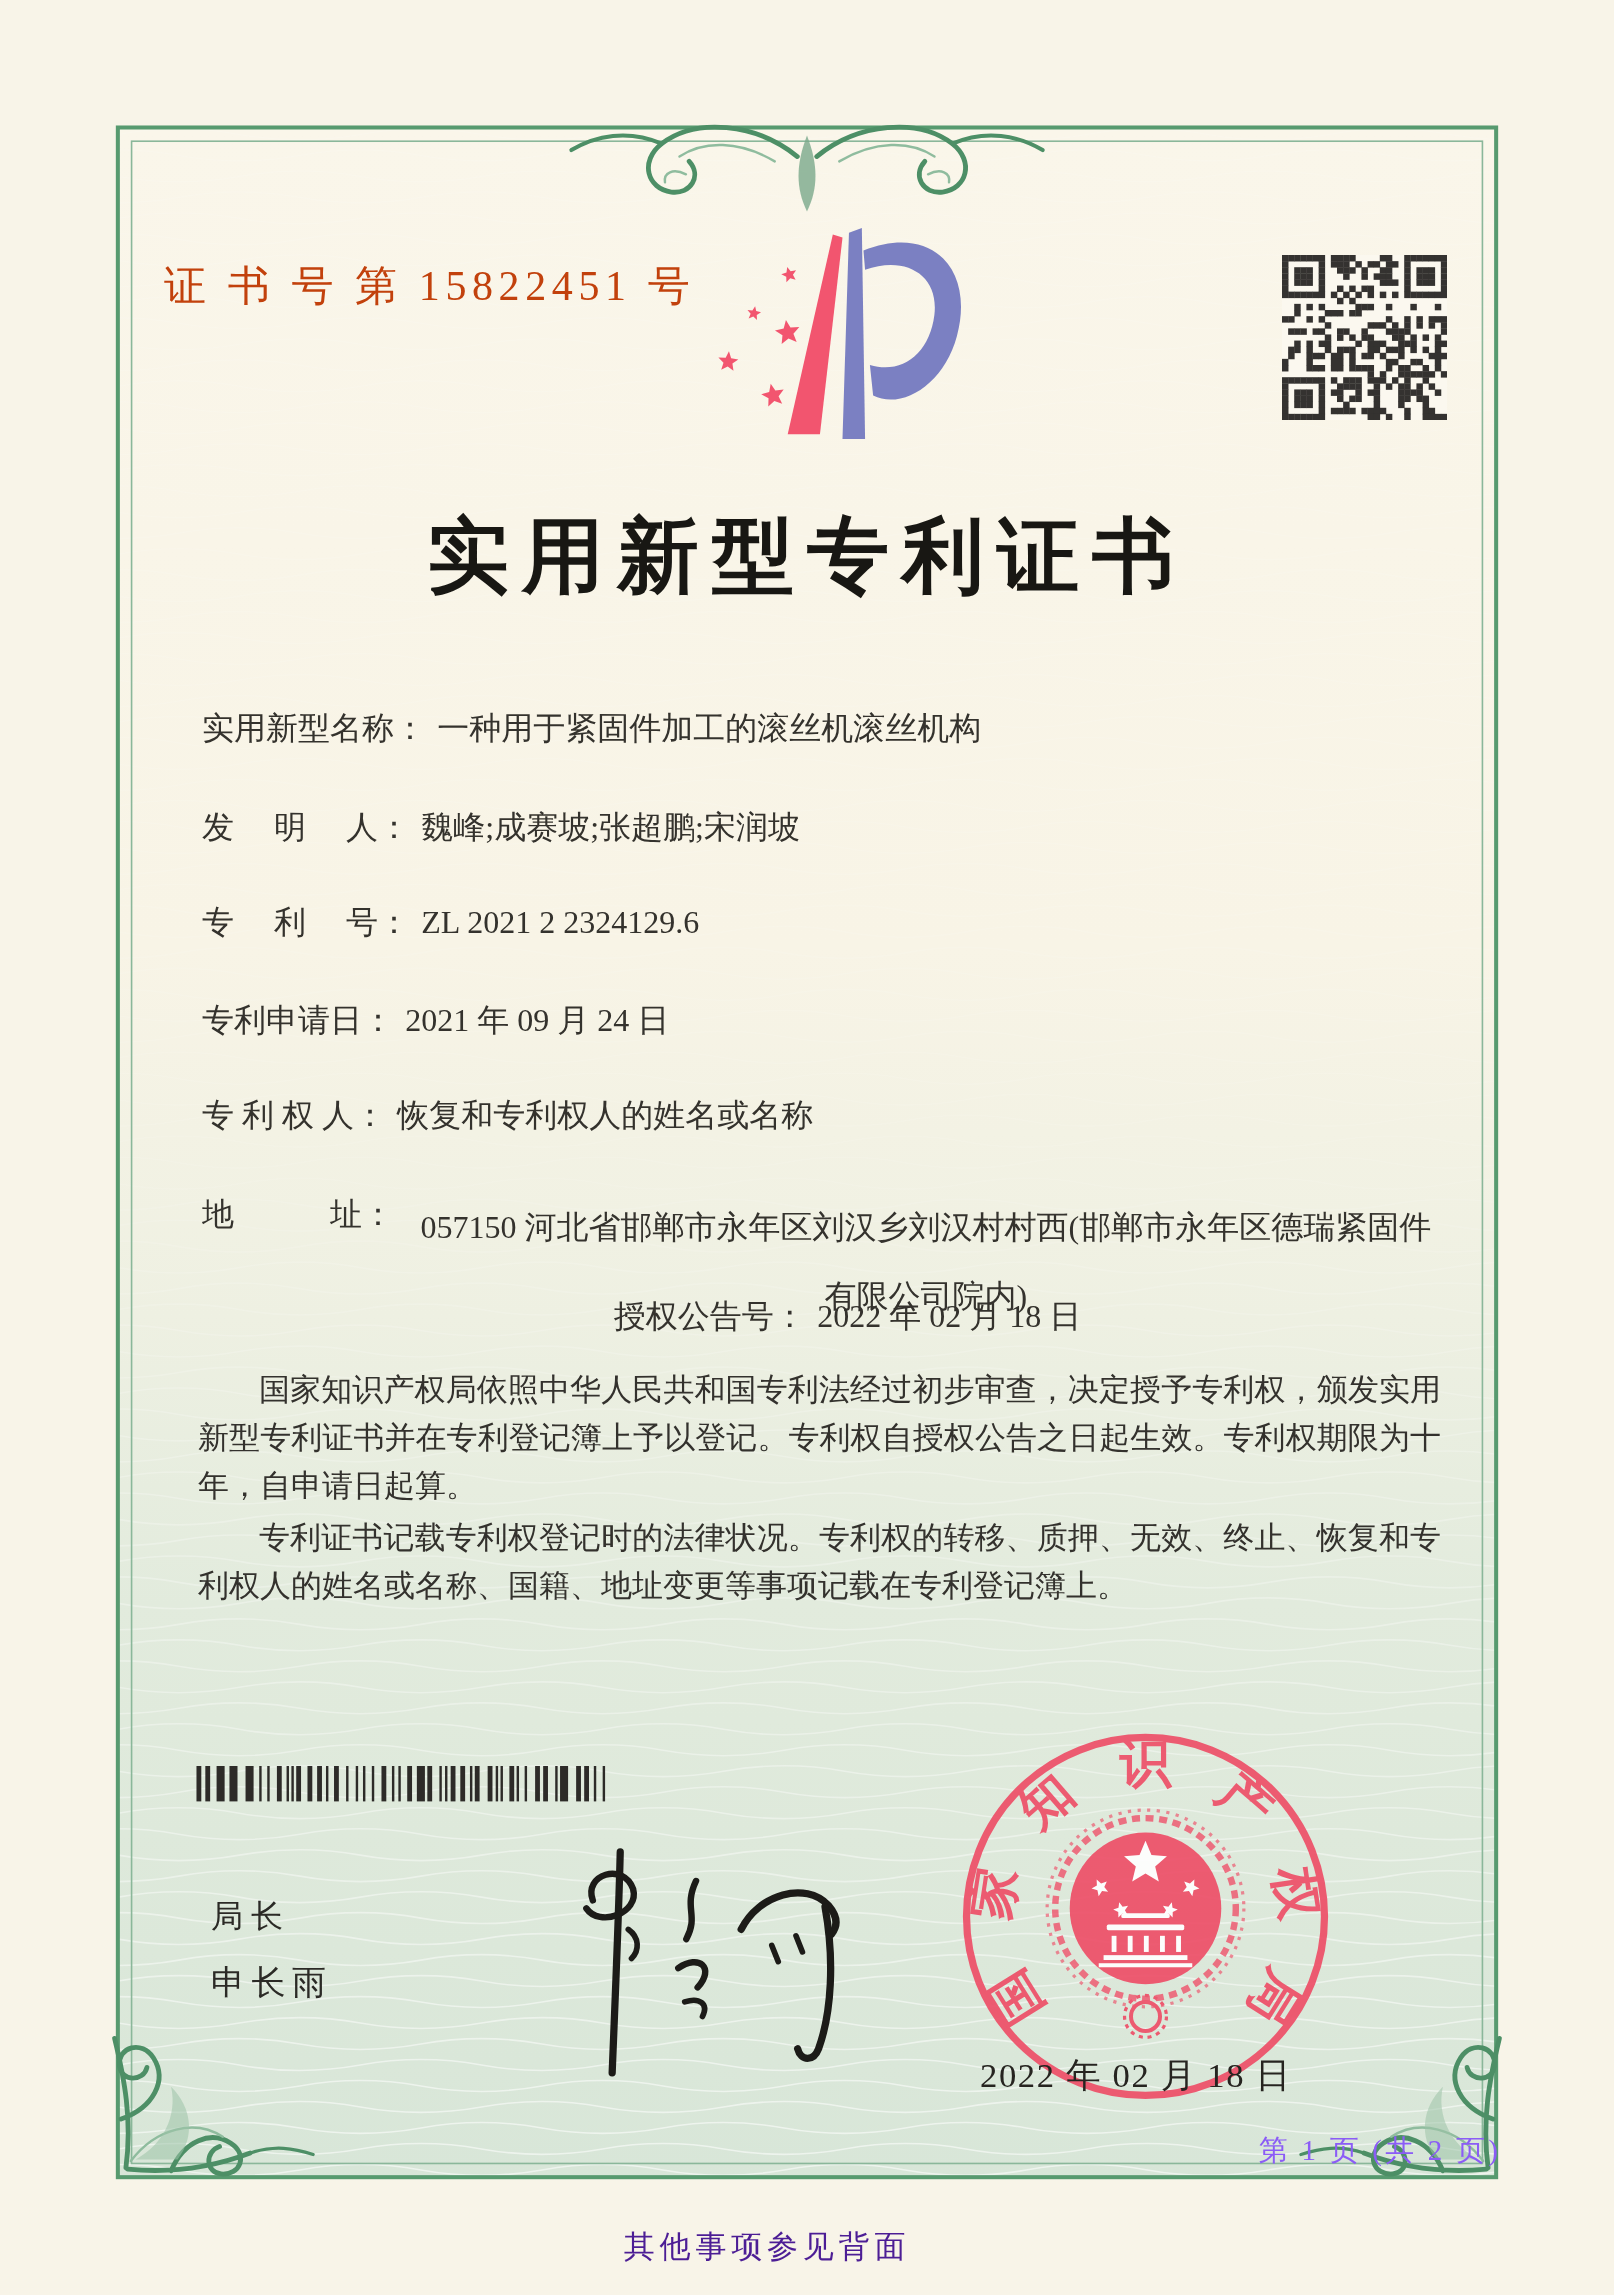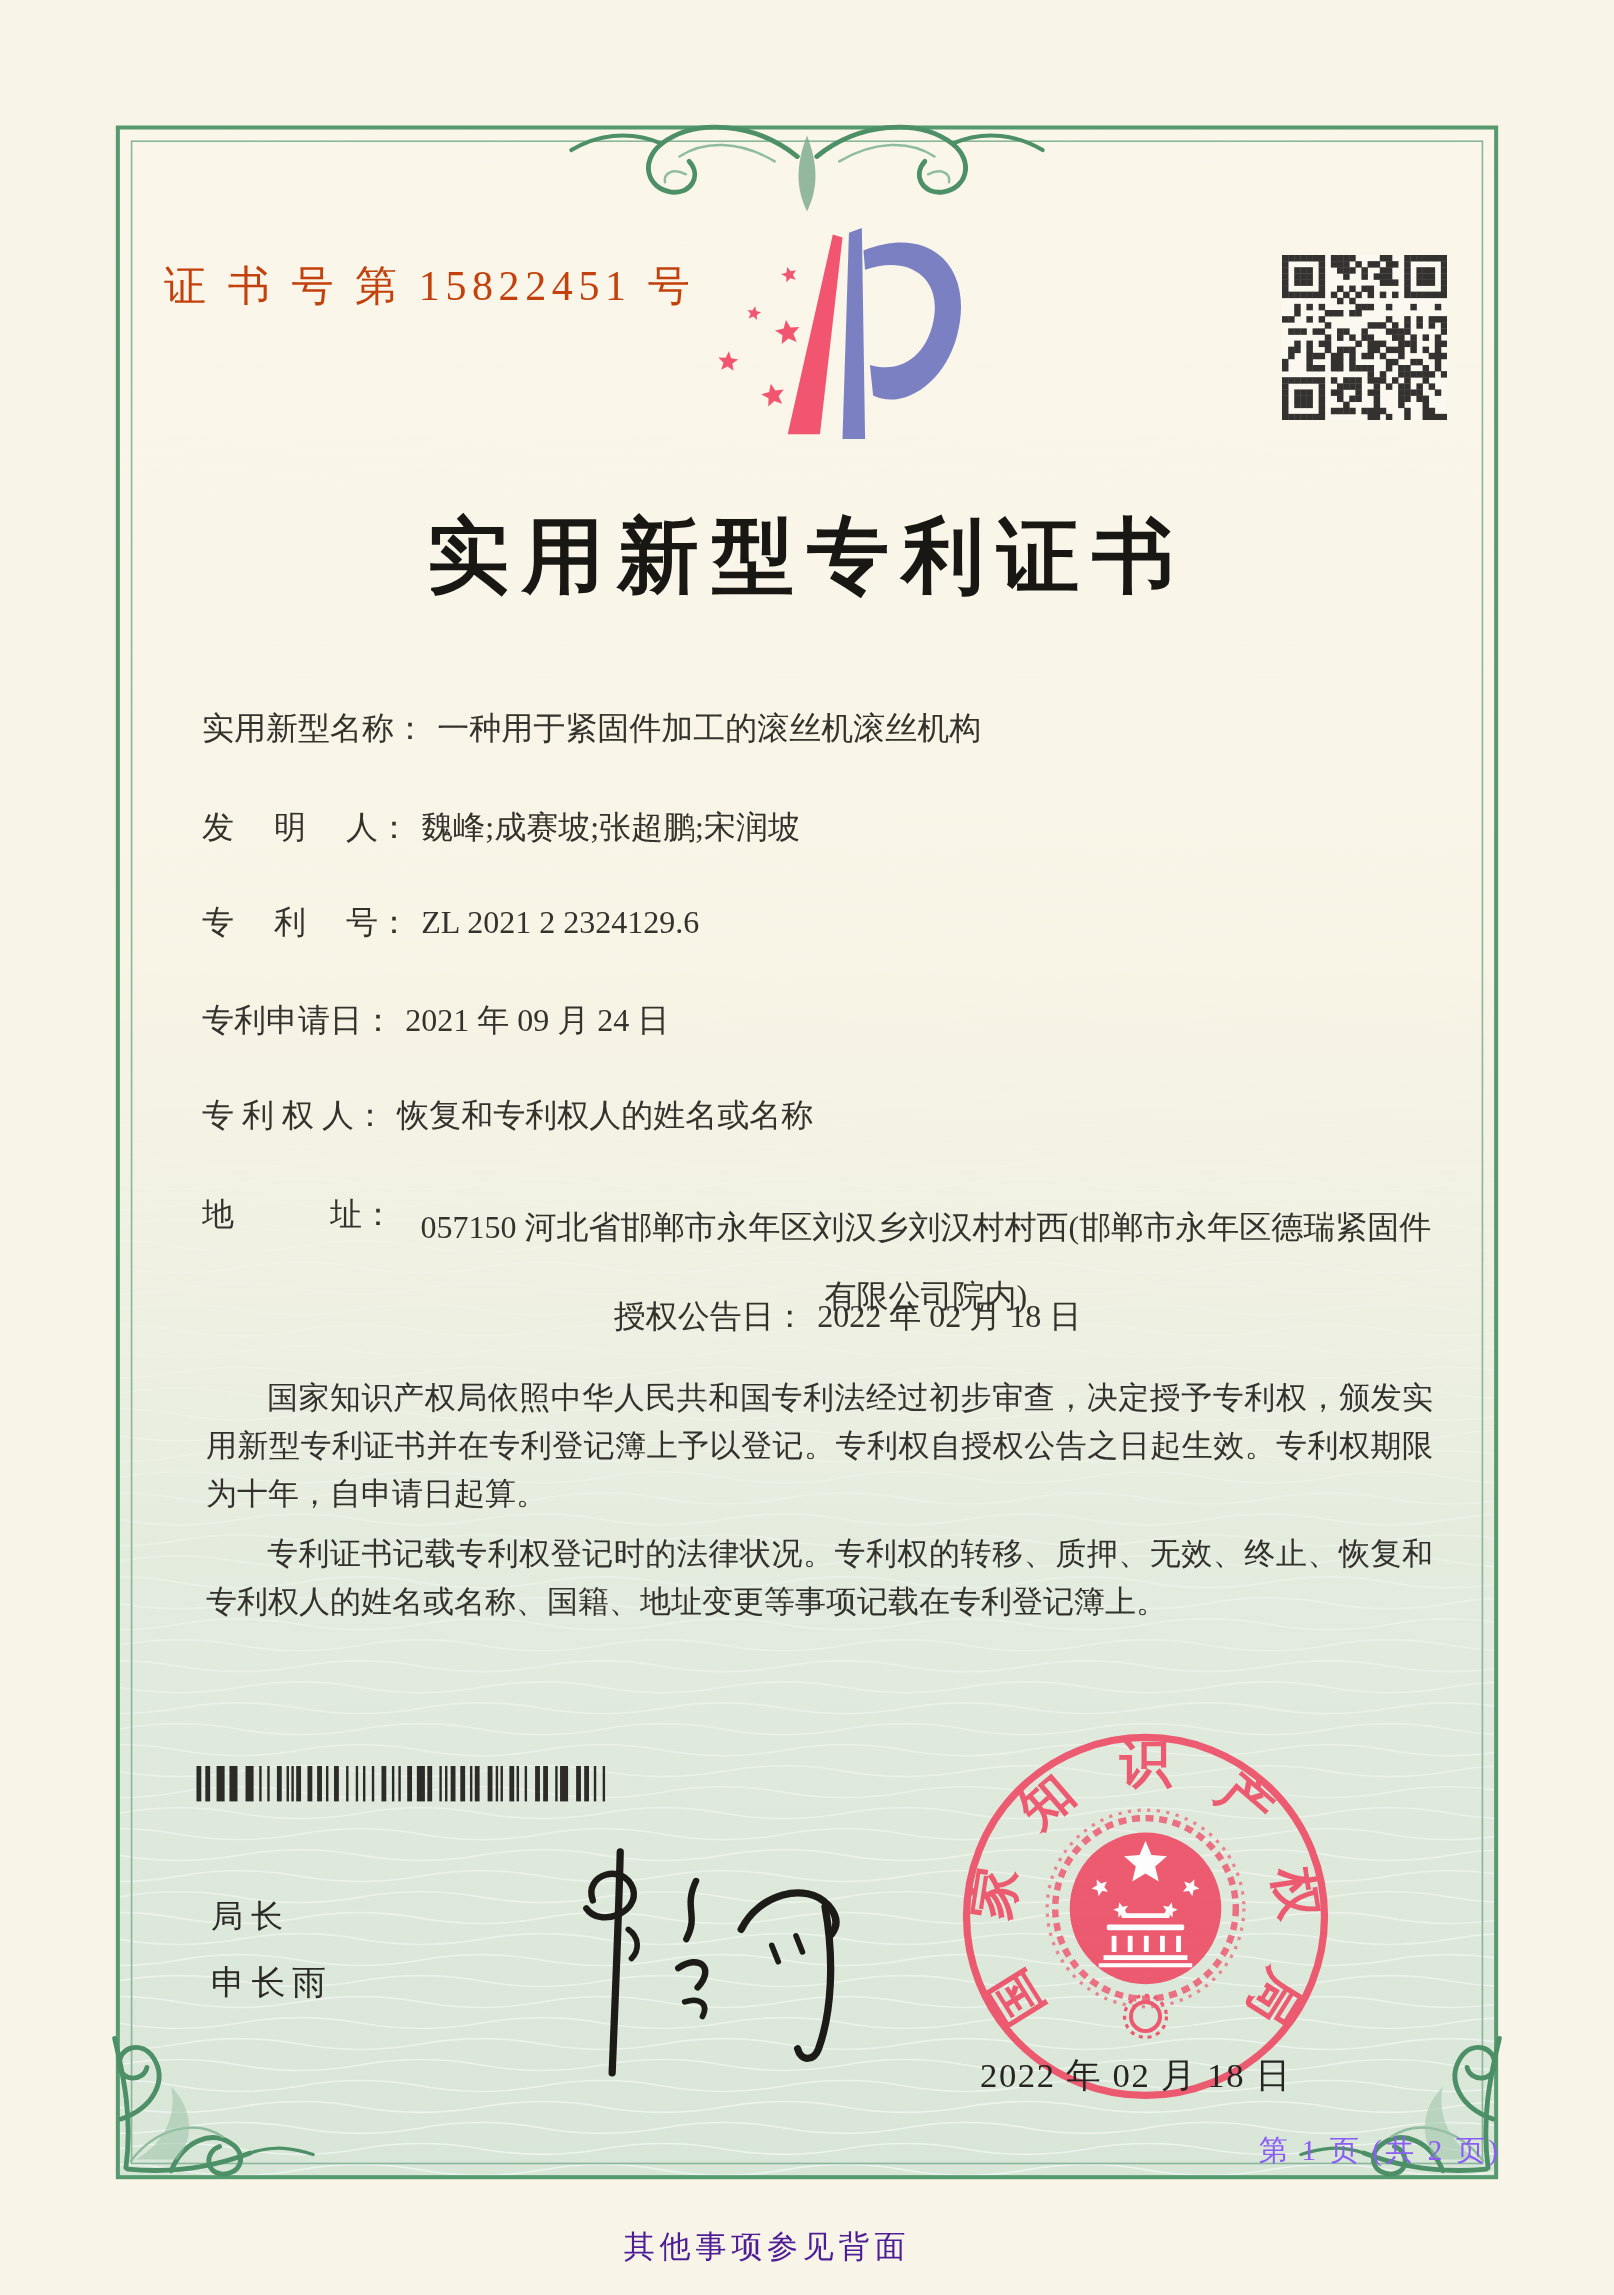--- a/index.html
+++ b/index.html
@@ -30,21 +30,21 @@
   .row{position:absolute;left:202px;font-size:32px;white-space:nowrap;color:#34322d;text-align:center;}
   .row .lbl{display:inline-block;}
   .row .val{margin-left:11.3px;}
   .row-address{white-space:normal;display:flex;align-items:flex-start;}
   .row-address .val{display:inline-block;width:1041px;line-height:69px;vertical-align:top;}
   .grant-no-group{position:absolute;left:839px;top:0;white-space:nowrap;}
   .paras{
     position:absolute;left:194px;top:1362px;width:1251px;
     font-size:31px;line-height:48px;text-align:justify;color:#33312d;
   }
-  .paras p{margin:12px;text-indent:61px;}
+  .paras p{margin:4px;text-indent:61px;}
   .barcode-svg{position:absolute;left:194px;top:1766px;}
   .signer-title{
     position:absolute;left:211px;top:1895px;font-size:32px;color:#2b2a26;
     font-family:"Liberation Sans","DejaVu Sans",sans-serif;letter-spacing:8px;
   }
   .signer-name{
     position:absolute;left:211px;top:1960px;font-size:34px;color:#2b2a26;
     font-family:"Liberation Sans","DejaVu Sans",sans-serif;letter-spacing:6.5px;
   }
   .signature-svg{position:absolute;left:517px;top:1831px;}
@@ -580,21 +580,21 @@
     <span class="lbl">专利申请日：</span><span class="val">2021 年 09 月 24 日</span>
   </div>
   <div class="row" style="top:1094px">
     <span class="lbl">专 利 权 人：</span><span class="val">恢复和专利权人的姓名或名称</span>
   </div>
   <div class="row row-address" style="top:1193px">
     <span class="lbl">地　　　址：</span>
       <span class="val">057150 河北省邯郸市永年区刘汉乡刘汉村村西(邯郸市永年区德瑞紧固件有限公司院内)</span>
   </div>
   <div class="row" style="top:1295px;width:1291px">
-    <span class="lbl">授权公告日：</span><span class="val">2022 年 02 月 18 日</span>
+    <span class="lbl">授权公告号：</span><span class="val">2022 年 02 月 18 日</span>
   </div>
 
   <div class="paras">
     <p>国家知识产权局依照中华人民共和国专利法经过初步审查，决定授予专利权，颁发实用新型专利证书并在专利登记簿上予以登记。专利权自授权公告之日起生效。专利权期限为十年，自申请日起算。</p>
     <p>专利证书记载专利权登记时的法律状况。专利权的转移、质押、无效、终止、恢复和专利权人的姓名或名称、国籍、地址变更等事项记载在专利登记簿上。</p>
   </div>
 
   <svg class="barcode-svg" id="barcode-svg" width="420" height="37" viewBox="0 0 520 46">
       <rect x="2" y="0" width="6" height="44" fill="#2d2b28"></rect>
       <rect x="13" y="0" width="6" height="44" fill="#2d2b28"></rect>

